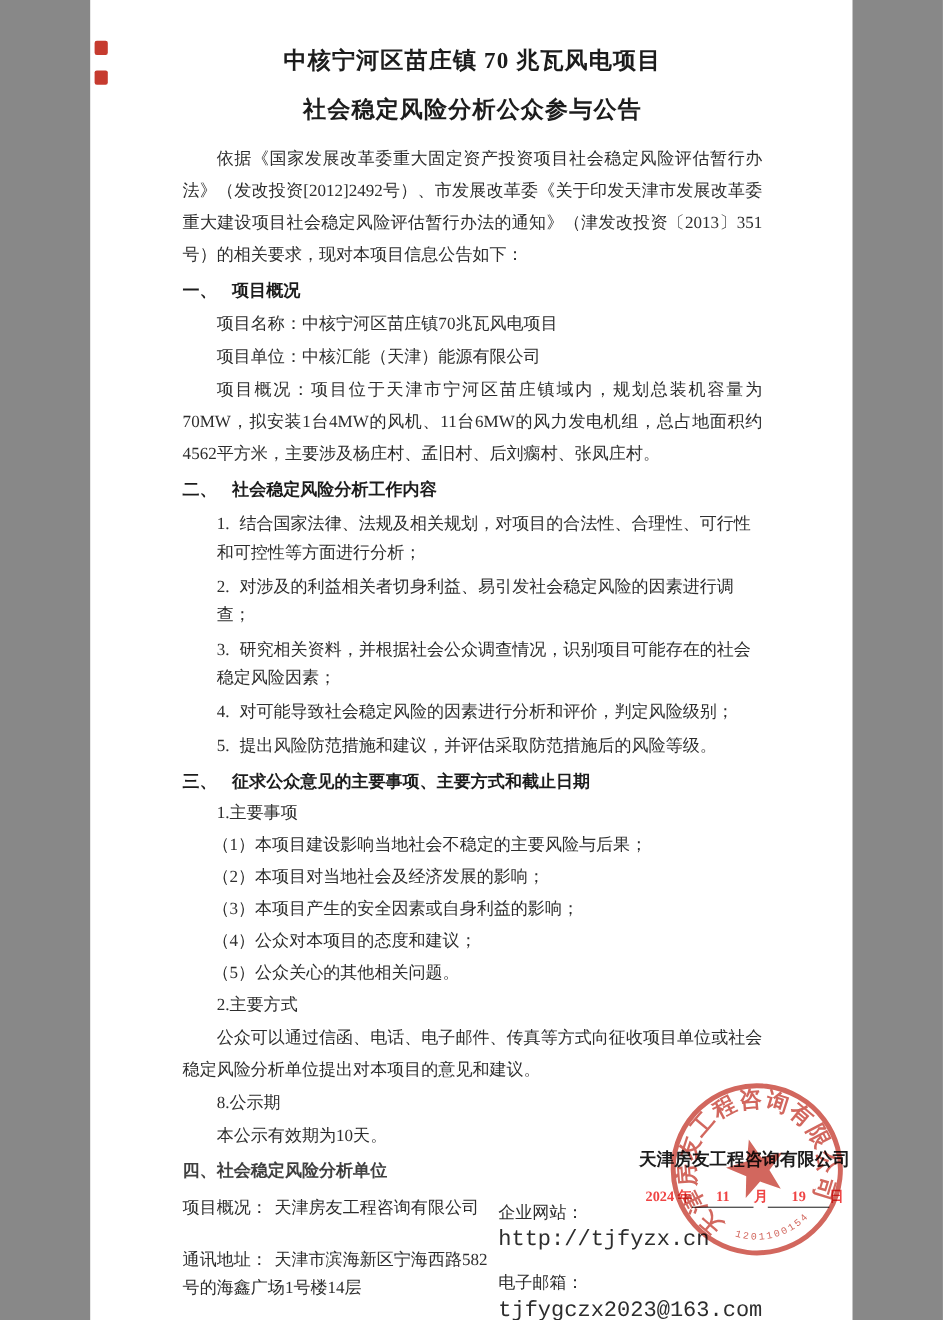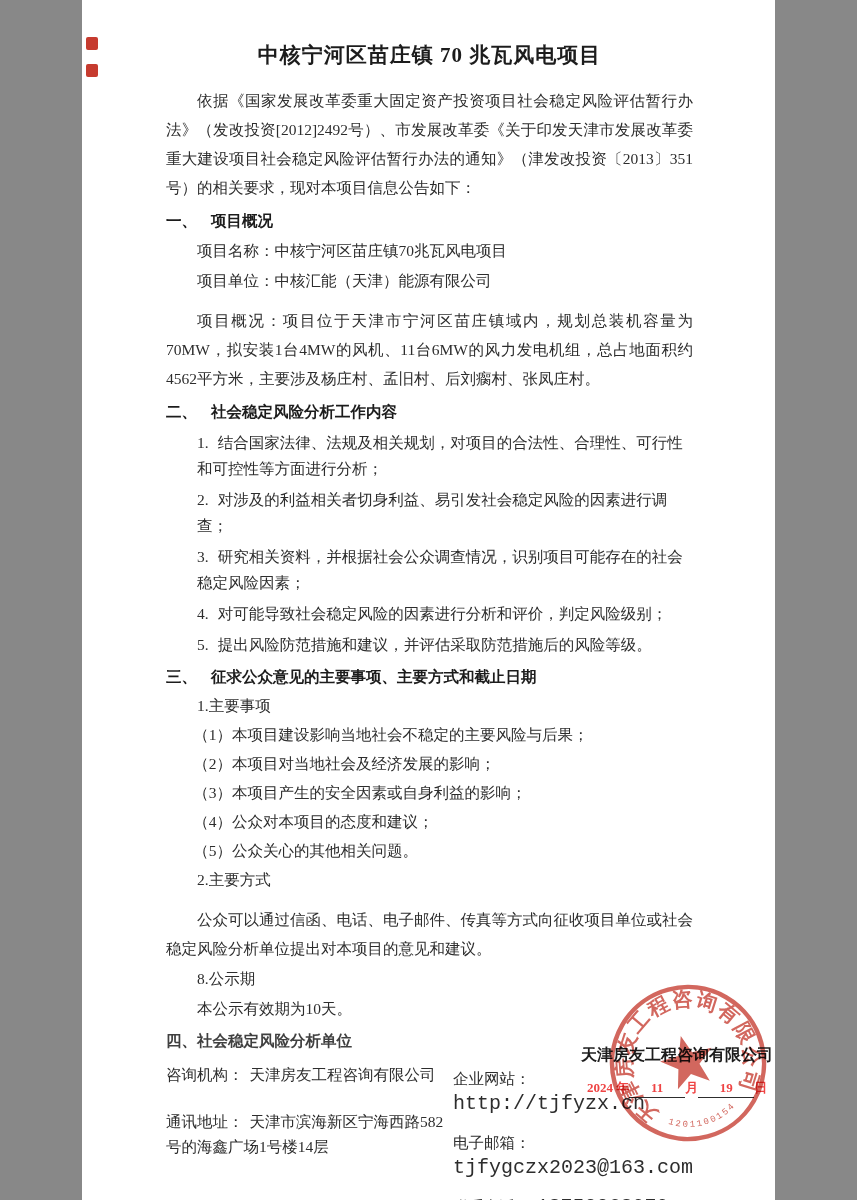--- a/index.html
+++ b/index.html
@@ -15,21 +15,21 @@
   }
   .content{padding:40px 82px 0 84px;}
   .title{ text-align:center; font-weight:bold; color:#1c1c1c;
           font-size:21px; line-height:30px; letter-spacing:1px;}
   .title2{margin-top:14px;}
   .intro{margin-top:16px; line-height:29px; text-indent:2em;
          text-align:justify;}
   .sec-head{margin-top:6px; line-height:26px; font-weight:bold; color:#1c1c1c;}
   .sec-head .no{margin-right:14px;}
   .line2em{padding-left:2em; margin-top:4px; line-height:26px;}
-  .para{margin-top:12px; line-height:29px; text-indent:2em; text-align:justify;}
+  .para{margin-top:2px; line-height:29px; text-indent:2em; text-align:justify;}
   .num-item{padding-left:2em; margin-top:5px; line-height:26px;}
   .num-item .no{margin-right:9px;}
   .paren-item{padding-left:1.75em; margin-top:3px; line-height:26px;}
   .sub-head{padding-left:2em; margin-top:3px; line-height:26px;}
   .sec4-head{margin-top:6px; line-height:26px; font-weight:bold; color:#404040;}
   .contact{display:flex; margin-top:8px;}
   .col-left{width:378px;}
   .col-right{flex:1; padding-left:6px;}
   .c-row{line-height:25px;}
   .col-left .c-row{margin-top:22px;}
@@ -54,20 +54,21 @@
 </head>
 <body>
 
 <div class="page">
   <div class="mark mark1"></div>
   <div class="mark mark2"></div>
 
   <div class="content">
 
     <div class="title">中核宁河区苗庄镇 70 兆瓦风电项目</div>
+    <div class="title title2">社会稳定风险分析公众参与公告</div>
 
     <div class="intro">依据《国家发展改革委重大固定资产投资项目社会稳定风险评估暂行办法》（发改投资[2012]2492号）、市发展改革委《关于印发天津市发展改革委重大建设项目社会稳定风险评估暂行办法的通知》（津发改投资〔2013〕351 号）的相关要求，现对本项目信息公告如下：</div>
 
     <div class="sec-head"><span class="no">一、</span><span>项目概况</span></div>
     <div class="line2em">项目名称：中核宁河区苗庄镇70兆瓦风电项目</div>
     <div class="line2em">项目单位：中核汇能（天津）能源有限公司</div>
     <div class="para">项目概况：项目位于天津市宁河区苗庄镇域内，规划总装机容量为70MW，拟安装1台4MW的风机、11台6MW的风力发电机组，总占地面积约4562平方米，主要涉及杨庄村、孟旧村、后刘瘸村、张凤庄村。</div>
 
     <div class="sec-head"><span class="no">二、</span><span>社会稳定风险分析工作内容</span></div>
     <div class="num-item"><span class="no">1.</span><span>结合国家法律、法规及相关规划，对项目的合法性、合理性、可行性和可控性等方面进行分析；</span></div>
@@ -85,21 +86,21 @@
     <div class="paren-item">（5）公众关心的其他相关问题。</div>
     <div class="sub-head">2.主要方式</div>
     <div class="para">公众可以通过信函、电话、电子邮件、传真等方式向征收项目单位或社会稳定风险分析单位提出对本项目的意见和建议。</div>
     <div class="sub-head">8.公示期</div>
     <div class="line2em">本公示有效期为10天。</div>
 
     <div class="sec4-head">四、社会稳定风险分析单位</div>
 
     <div class="contact">
       <div class="col-left">
-        <div class="c-row"><span class="c-label">咨询机构：</span><span>天津房友工程咨询有限公司</span></div>
+        <div class="c-row"><span class="c-label">项目概况：</span><span>天津房友工程咨询有限公司</span></div>
         <div class="c-row"><span class="c-label">通讯地址：</span><span>天津市滨海新区宁海西路582号的海鑫广场1号楼14层</span></div>
       </div>
       <div class="col-right">
         <div class="c-row"><span class="c-label">企业网站：</span><span class="mono">http://tjfyzx.cn</span></div>
         <div class="c-row"><span class="c-label">电子邮箱：</span><span class="mono">tjfygczx2023@163.com</span></div>
         <div class="c-row"><span class="c-label">联系电话：</span><span class="mono">13752263979</span></div>
       </div>
     </div>
   </div>
 

